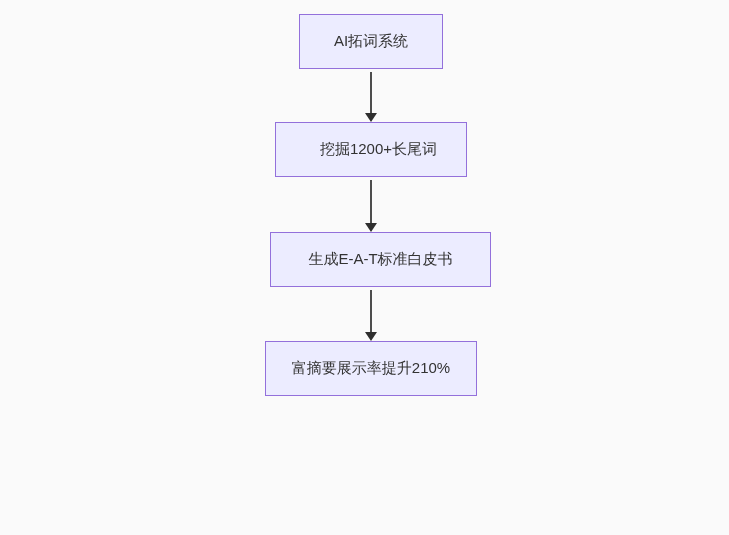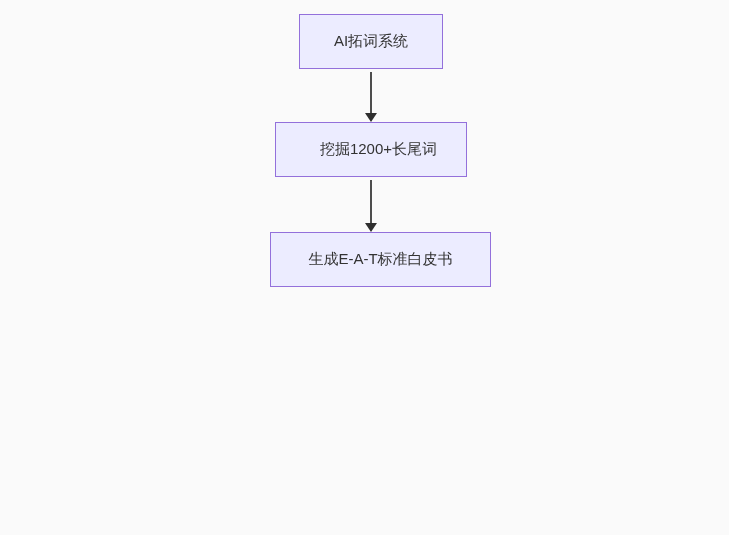--- a/index.html
+++ b/index.html
@@ -72,20 +72,23 @@
 
   <div class="node">
     <span>AI拓词系统</span>
   </div>
   <div class="node">
     <span>挖掘1200+长尾词</span>
   </div>
   <div class="node">
     <span>生成E-A-T标准白皮书</span>
   </div>
+  <div class="node">
+    <span>富摘要展示率提升210%</span>
+  </div>
 
   <div class="edge">
     <div class="edge-line"></div>
     <div class="edge-head"></div>
   </div>
   <div class="edge">
     <div class="edge-line"></div>
     <div class="edge-head"></div>
   </div>
   <div class="edge">

